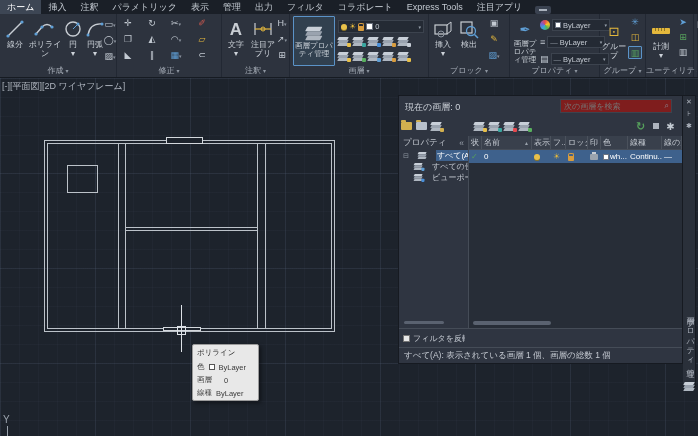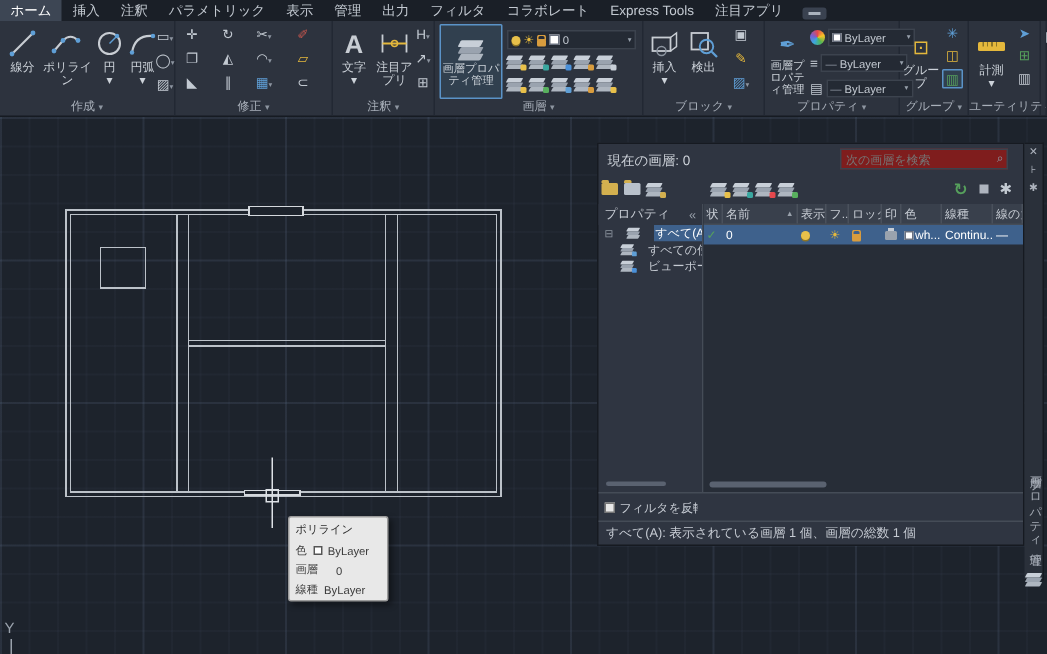--- a/index.html
+++ b/index.html
@@ -1,21 +1,21 @@
 <!DOCTYPE html>
 <html><head>
 <meta charset="utf-8">
 <style>
   *{box-sizing:border-box;margin:0;padding:0}
   html,body{background:#10141a}
   body{font-family:"Liberation Sans","DejaVu Sans",sans-serif;-webkit-font-smoothing:antialiased}
   #app{position:relative;width:698px;height:436px;overflow:hidden;background:#1d232c;color:#c7ccd4}
 
   
-  .tabbar{position:absolute;left:0;top:0;width:698px;height:14px;background:#1a1f27;display:flex;font-size:9px;color:#c3c9d1;align-items:center}
+  .tabbar{position:absolute;left:0;top:0;width:698px;height:14px;background:#1a1f27;display:flex;font-size:9px;color:#c3c9d1;align-items:flex-end}
   .tab{padding:0 7px;line-height:14px;white-space:nowrap;cursor:default}
   .tab.active{background:#3d4654;color:#ffffff}
   .ribbon-opt{margin-left:6px;margin-top:3px;width:16px;height:8px;background:#3a4250;border-radius:2px;position:relative}
   .ribbon-opt::after{content:"";position:absolute;left:4px;top:3px;width:8px;height:2px;background:#aab2bd}
 
   
   .ribbon{position:absolute;left:0;top:14px;width:698px;height:64px;background:#2d333e;border-bottom:1px solid #161b22}
   .panel{position:absolute;top:0;height:63px;border-right:1px solid #222833}
   .plabel{position:absolute;left:0;right:0;bottom:1px;text-align:center;font-size:8px;color:#a9b0ba;white-space:nowrap}
   .plabel .dn{font-size:6px;color:#8d95a0}
@@ -363,20 +363,21 @@
       <div class="mini g-w" style="left:30px;top:32px"><span>▥</span></div>
       <div class="plabel"><span>ユーティリティ</span> </div>
     </div>
 
     <div class="panel" style="left:694px;width:4px">
       <div class="mini g-w" style="left:0;top:4px"><span>▤</span></div>
     </div>
   </div>
 
   <div class="canvas">
+    <div class="vplabel">[-][平面図][2D ワイヤフレーム]</div>
 
     <svg width="698" height="358" style="position:absolute;left:0;top:0">
       <g stroke="#bcc2c9" stroke-width="1" fill="none" shape-rendering="crispEdges">
         <rect x="44" y="62" width="290" height="191"></rect>
         <rect x="47" y="65" width="284" height="185"></rect>
         <line x1="118" y1="65" x2="118" y2="250"></line>
         <line x1="125.5" y1="65" x2="125.5" y2="250"></line>
         <line x1="257" y1="65" x2="257" y2="250"></line>
         <line x1="265" y1="65" x2="265" y2="250"></line>
         <line x1="125.5" y1="149" x2="257" y2="149"></line>

